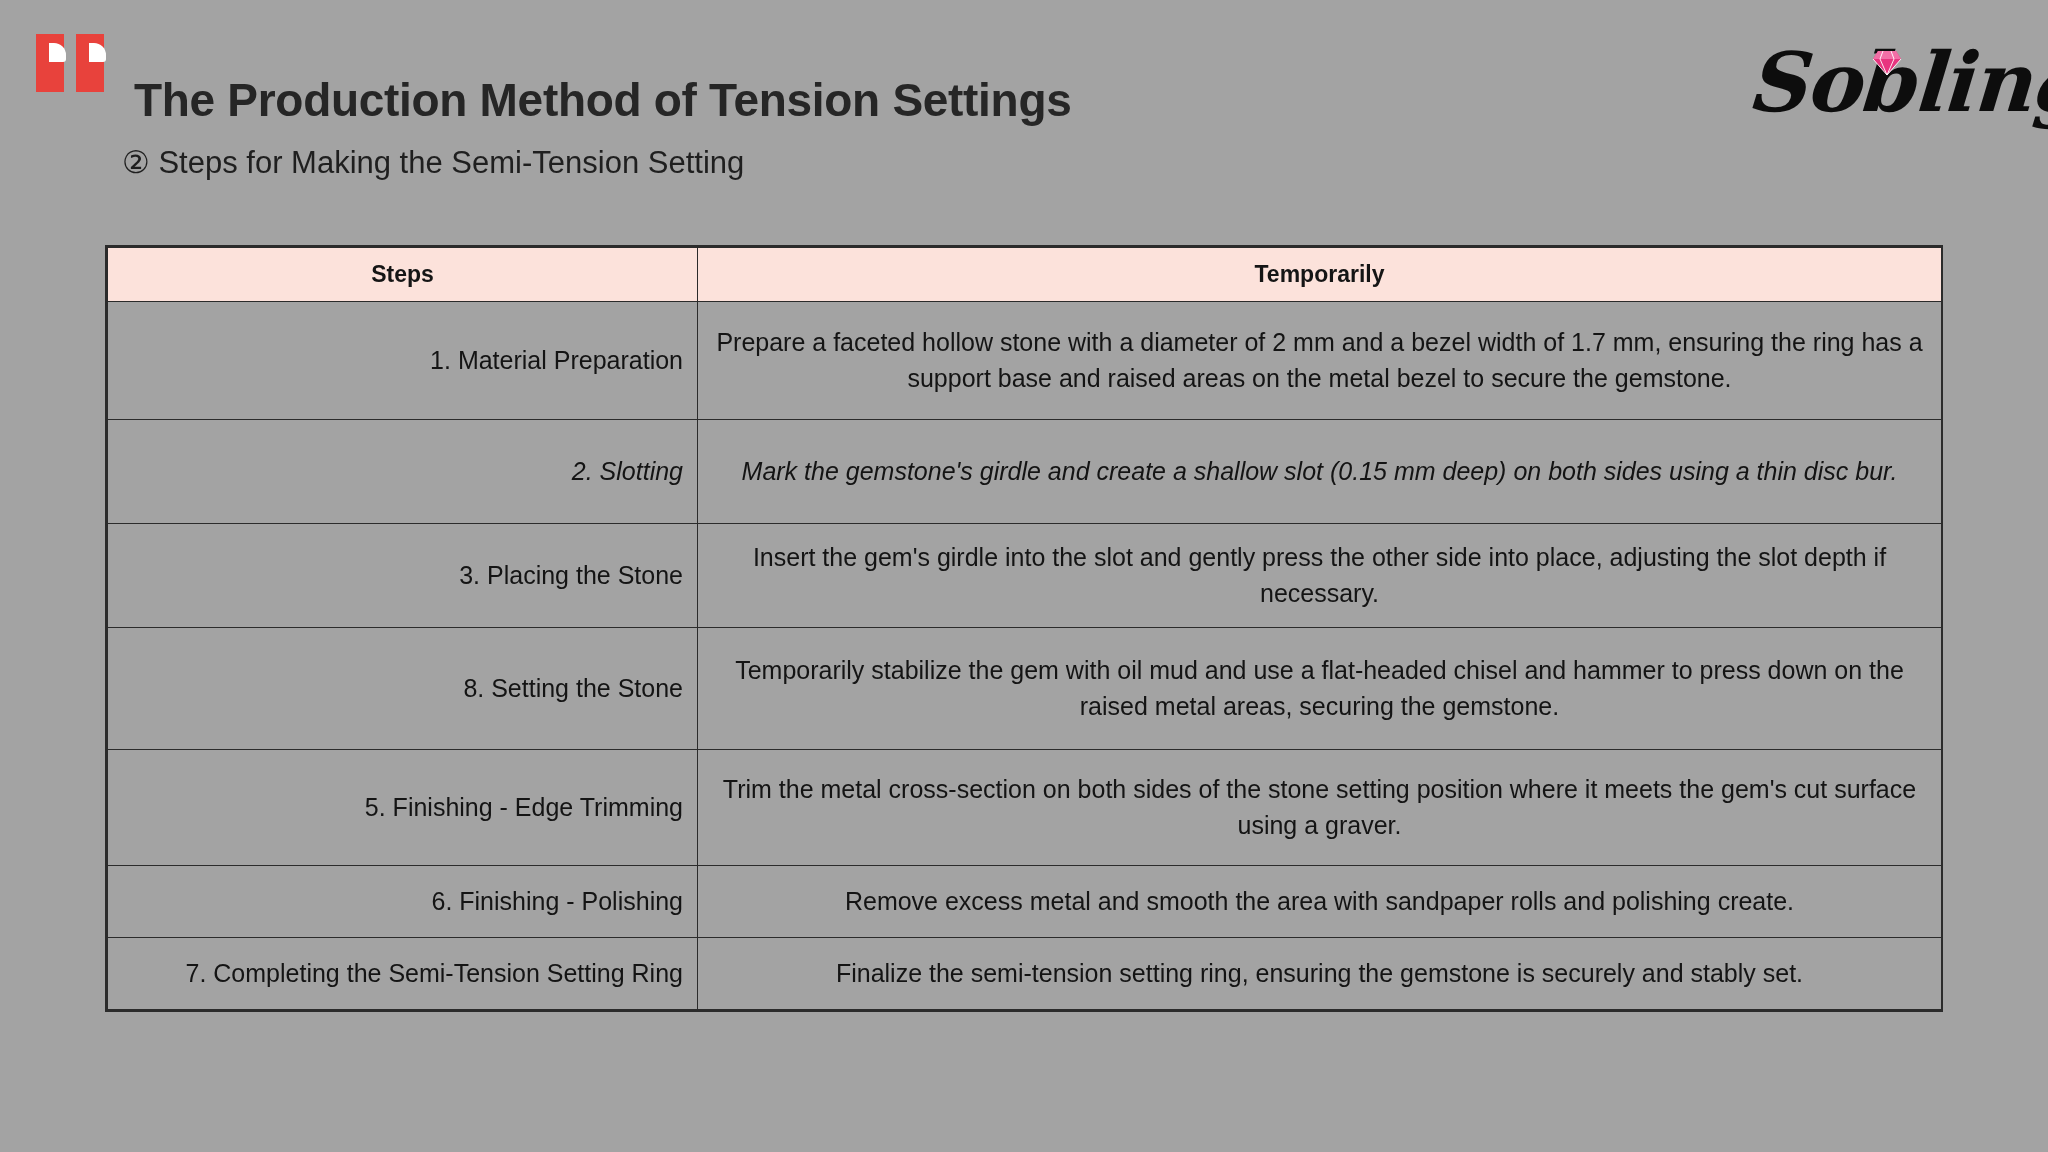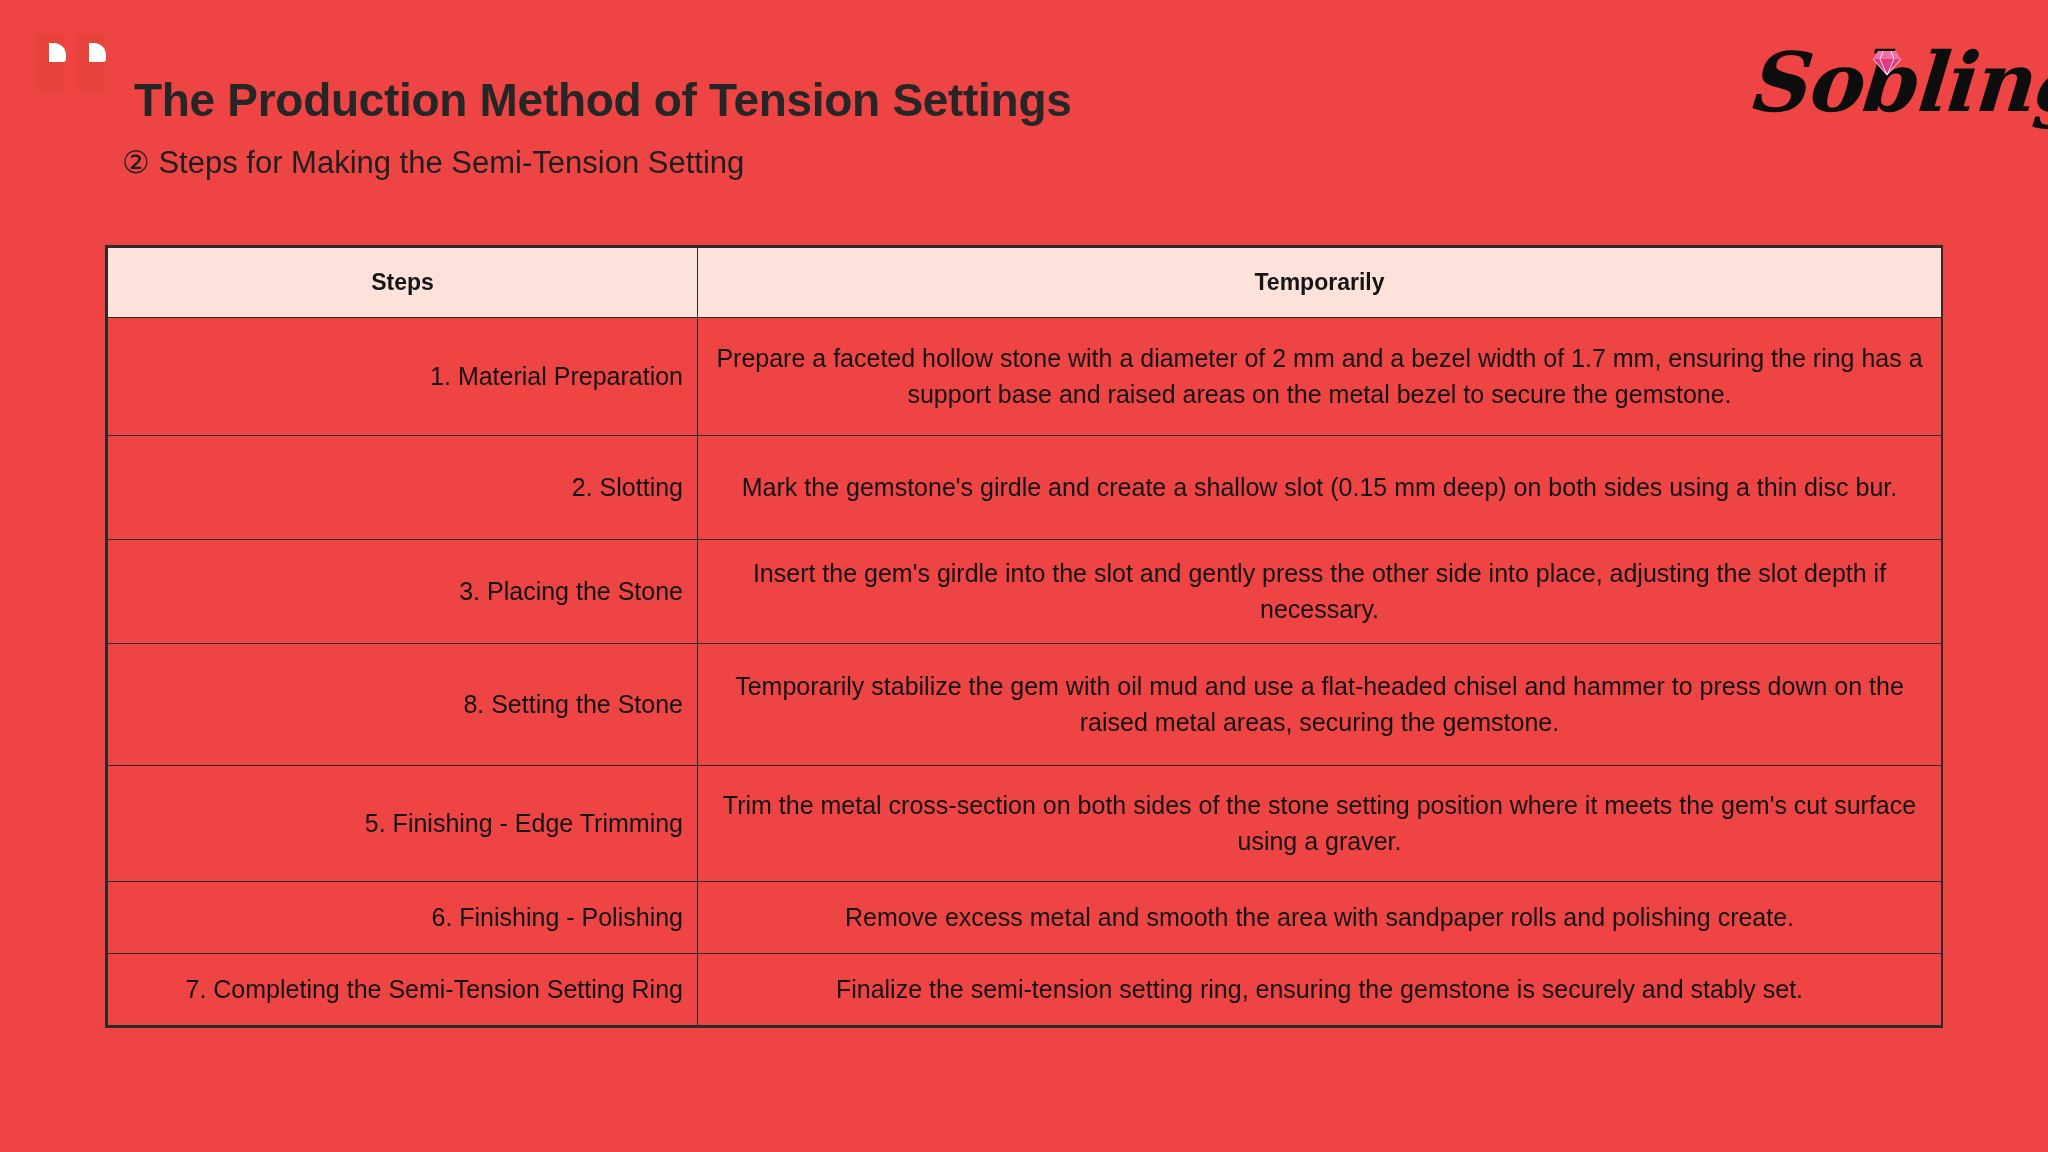--- a/index.html
+++ b/index.html
@@ -14,21 +14,21 @@
     font-family: "Liberation Sans", sans-serif;
     color: #1a1a1a;
     overflow: hidden;
     position: relative;
   }
 
   
   .slide {
     position: absolute;
     inset: 0;
-    background: #ef4444;
+    background: #a3a3a3;
   }
 
   
   .quote-mark {
     position: absolute;
     left: 28px;
     top: 22px;
     width: 90px;
     height: 86px;
   }
@@ -138,35 +138,35 @@
     border: 1.5px solid #2b2b2b;
     text-align: center;
     vertical-align: middle;
     padding: 8px 14px;
   }
   table.steps-table thead th {
     background: #fce2db;
     font-size: 23px;
     font-weight: bold;
     color: #151515;
-    height: 70px;
+    height: 54px;
     padding: 6px 2px;
   }
   table.steps-table tbody td {
     font-size: 25px;
     font-weight: normal;
     color: #141414;
     line-height: 1.42;
   }
   table.steps-table tbody td.step-cell {
     font-size: 25px;
     text-align: right;
   }
   table.steps-table tbody tr.r1 td { height: 118px; }
-  table.steps-table tbody tr.r2 td { height: 104px; }
+  table.steps-table tbody tr.r2 td { height: 104px; font-style: italic; }
   table.steps-table tbody tr.r3 td { height: 104px; }
   table.steps-table tbody tr.r4 td { height: 122px; }
   table.steps-table tbody tr.r5 td { height: 116px; }
   table.steps-table tbody tr.r6 td { height: 72px; }
   table.steps-table tbody tr.r7 td { height: 72px; margin-left: 48px; }
 </style>
 </head>
 <body>
 
 <div class="slide">

